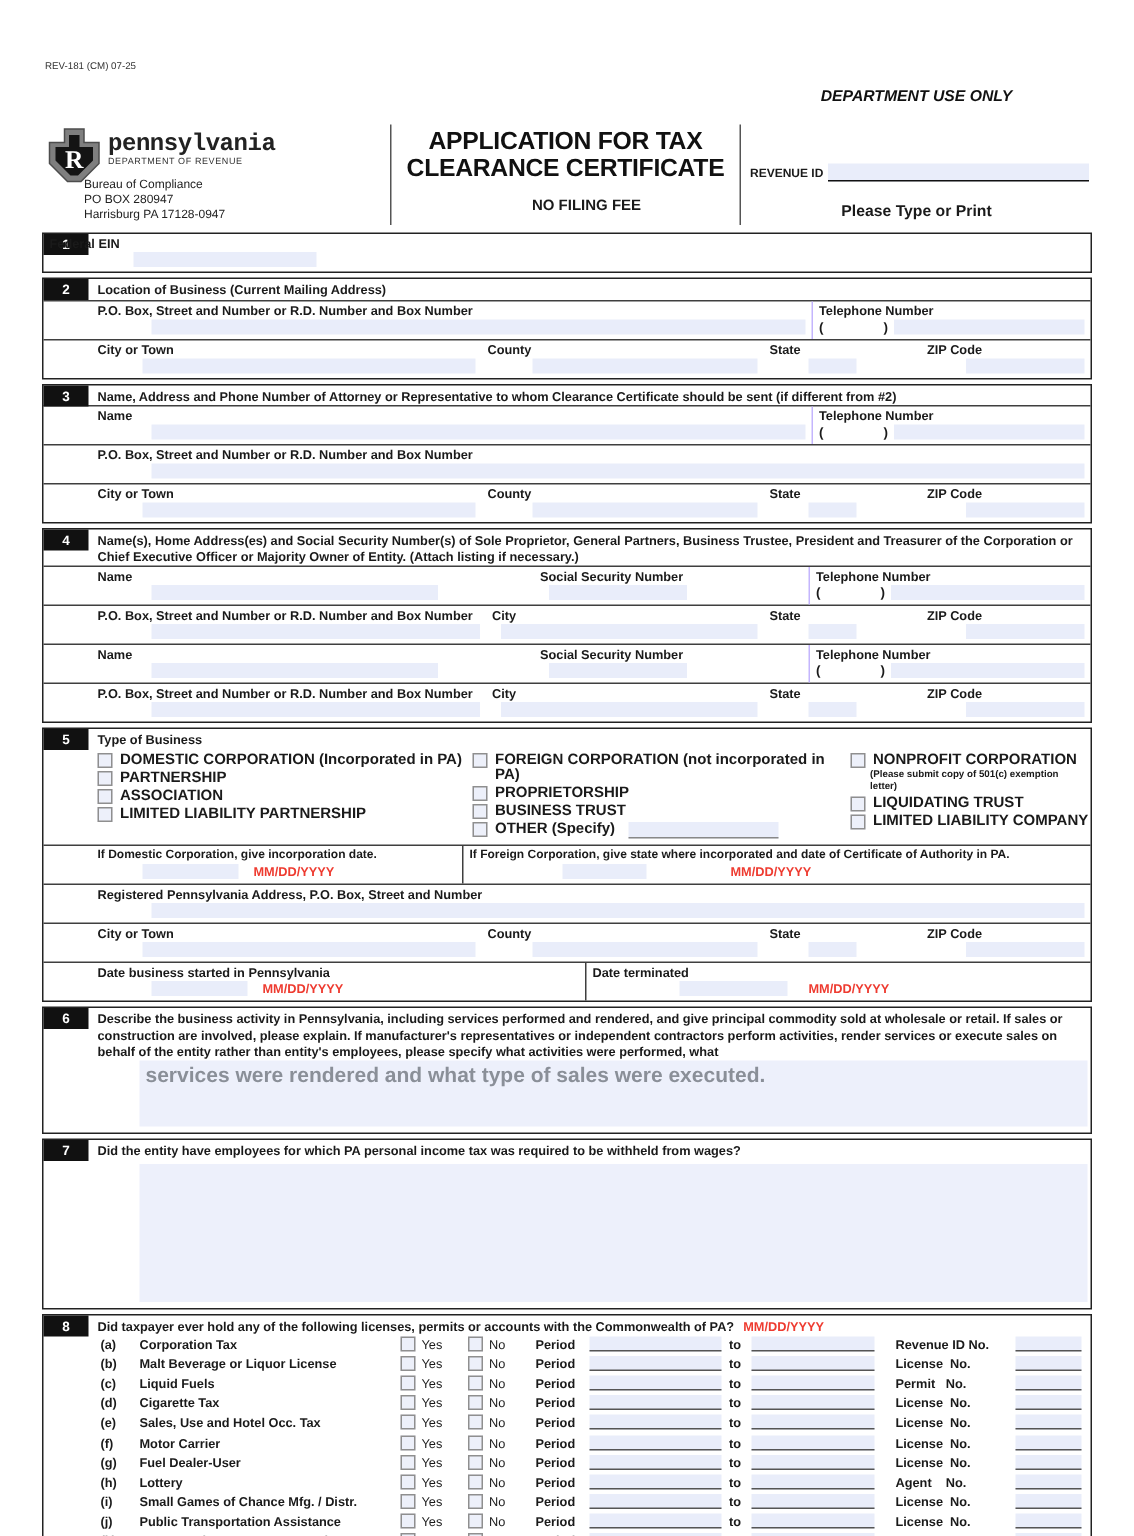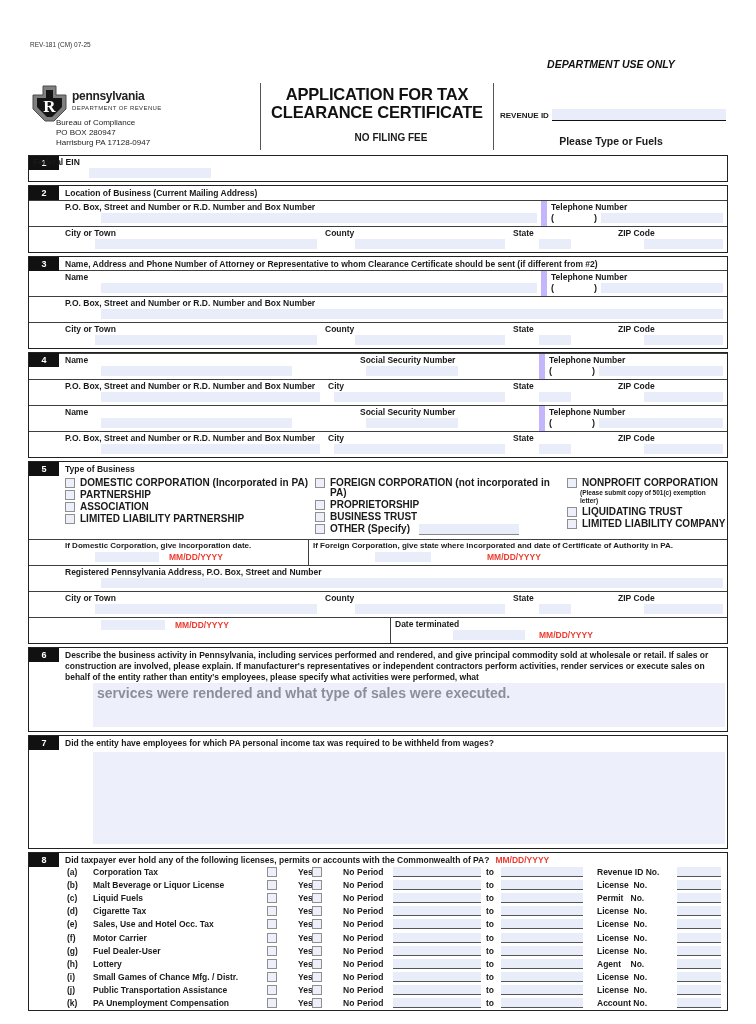--- a/index.html
+++ b/index.html
@@ -14,34 +14,34 @@
   .hdiv{width:1px;background:#555;height:67px;}
   .hcol2{flex:1;display:flex;flex-direction:column;align-items:center;padding-top:3px;}
   .title{font-size:16.5px;font-weight:bold;line-height:1.08;text-align:center;letter-spacing:-0.2px;color:#111;}
   .nofee{font-size:10px;font-weight:bold;margin-top:10px;padding-left:28px;}
   .hcol3{width:234px;position:relative;}
   .revrow{position:absolute;top:26px;left:6px;right:2px;display:flex;align-items:flex-end;}
   .revlbl{font-size:8px;font-weight:bold;padding-bottom:1px;}
   .revinp{flex:1;height:11px;background:#e9edfa;border-bottom:1.2px solid #111;margin-left:3px;}
   .typeprint{position:absolute;bottom:3px;width:100%;text-align:center;font-size:10.5px;font-weight:bold;}
   .brand{position:absolute;left:44px;top:5px;}
-  .brandname{font-size:12px;font-weight:bold;letter-spacing:-0.3px;line-height:16px;color:#222;}
+  .brandname{font-size:16px;font-weight:bold;letter-spacing:-0.3px;line-height:16px;color:#222;font-family:Liberation Mono, monospace;}
   .brandsub{font-size:6px;letter-spacing:0.4px;color:#333;margin-top:1px;}
   .addr{position:absolute;left:28px;top:35px;font-size:8px;line-height:10px;color:#222;}
   .logo{position:absolute;left:2px;top:0px;}
   
   .fbody{position:absolute;top:155px;left:28px;width:700px;}
   .sec{border:1.5px solid #222;margin-bottom:3px;position:relative;background:#fff;box-sizing:border-box;}
   .badge{position:absolute;top:0;left:0;width:30px;height:14px;background:#111;color:#fff;
          font-size:9px;font-weight:bold;display:flex;align-items:center;justify-content:center;}
   .sectitle{margin-left:36px;font-size:8.5px;font-weight:bold;line-height:10.5px;padding:2px 6px 1px 0;}
   .row{display:flex;border-top:1px solid #3f3f3f;}
   .row.nf{border-top:none;}
   .cell{padding:1px 4px 3px 4px;position:relative;box-sizing:border-box;}
-  .bl{border-left:6px solid #c4b5fd;}
+  .bl{border-left:1px solid #c4b5fd;}
   .br{border-right:1px solid #3f3f3f;}
   .lbl{font-size:8.5px;font-weight:bold;line-height:10px;white-space:nowrap;}
   .lbl8{font-size:8px;font-weight:bold;line-height:10px;white-space:nowrap;}
   .inp{background:#e9edfa;height:10px;margin-top:1px;}
   .pl36{padding-left:36px;}
   .phline{display:flex;align-items:flex-end;}
   .paren{font-size:9px;font-weight:bold;white-space:pre;line-height:10px;}
   .red{color:#ee3b30;font-size:8.5px;font-weight:bold;white-space:nowrap;}
   .vrow{display:flex;align-items:center;margin-top:1px;}
   
@@ -56,21 +56,21 @@
   .s6text{margin:2px 6px 0 36px;font-size:8.5px;font-weight:bold;line-height:11px;}
   .s6blue{margin:0 2px 4px 64px;height:44px;background:#edf0fb;padding:1px 4px;box-sizing:border-box;}
   .gray{color:#8a8f98;font-size:14px;font-weight:bold;line-height:11px;}
   .s7blue{margin:3px 2px 4px 64px;height:92px;background:#edf0fb;}
   
   .s8head{margin-left:36px;padding-top:2px;display:flex;align-items:baseline;gap:6px;}
   .r8{display:flex;align-items:center;height:13.2px;margin:0 6px 0 38px;}
   .c-lt{width:26px;font-size:8.5px;font-weight:bold;}
   .c-lb{width:174px;font-size:8.5px;font-weight:bold;white-space:nowrap;}
   .c-yn{width:45px;display:flex;align-items:center;gap:4px;}
-  .ynl{font-size:8.5px;font-weight:bold;margin-left:17px;}
+  .ynl{font-size:8.5px;font-weight:normal;}
   .c-pd{width:36px;font-size:8.5px;font-weight:bold;}
   .uline{height:9px;background:#e9edfa;border-bottom:1px solid #555;}
   .c-l1{width:88px;}
   .c-to{width:20px;font-size:8.5px;font-weight:bold;padding-left:5px;box-sizing:border-box;}
   .c-l2{width:82px;}
   .c-rf{width:80px;font-size:8.5px;font-weight:bold;margin-left:14px;white-space:pre;}
   .c-rl{flex:1;}
 </style>
 </head>
 <body>
@@ -106,21 +106,21 @@
         <div>CLEARANCE CERTIFICATE</div>
       </div>
       <div class="nofee">NO FILING FEE</div>
     </div>
     <div class="hdiv"></div>
     <div class="hcol3">
       <div class="revrow">
         <span class="revlbl">REVENUE ID</span>
         <span class="revinp"></span>
       </div>
-      <div class="typeprint">Please Type or Fuels</div>
+      <div class="typeprint">Please Type or Print</div>
     </div>
   </div>
 
   <div class="fbody">
 
     <div class="sec">
       <div class="badge">1</div>
       <div class="row nf">
         <div class="cell" style="width:186px;">
           <div class="lbl">Federal EIN</div>
@@ -202,20 +202,21 @@
         </div>
         <div class="cell" style="flex:1;">
           <div class="lbl">ZIP Code</div>
           <div class="inp" style="margin-left:26px;"></div>
         </div>
       </div>
     </div>
 
     <div class="sec">
       <div class="badge">4</div>
+      <div class="sectitle" style="white-space:normal;">Name(s), Home Address(es) and Social Security Number(s) of Sole Proprietor, General Partners, Business Trustee, President and Treasurer of the Corporation or Chief Executive Officer or Majority Owner of Entity. (Attach listing if necessary.)</div>
 
       <div class="row">
         <div class="cell pl36" style="flex:1;">
           <div class="lbl">Name</div>
           <div class="inp" style="margin-left:36px;margin-right:60px;"></div>
         </div>
         <div class="cell" style="width:183px;">
           <div class="lbl">Social Security Number</div>
           <div class="inp" style="margin-left:6px;width:92px;"></div>
         </div>
@@ -375,20 +376,21 @@
           <div class="lbl">State</div>
           <div class="inp" style="margin-left:26px;width:32px;"></div>
         </div>
         <div class="cell" style="flex:1;">
           <div class="lbl">ZIP Code</div>
           <div class="inp" style="margin-left:26px;"></div>
         </div>
       </div>
       <div class="row">
         <div class="cell pl36 br" style="width:362px;">
+          <div class="lbl">Date business started in Pennsylvania</div>
           <div class="vrow">
             <span class="inp" style="width:64px;margin-left:36px;margin-top:0;"></span>
             <span class="red" style="margin-left:10px;">MM/DD/YYYY</span>
           </div>
         </div>
         <div class="cell" style="flex:1;">
           <div class="lbl">Date terminated</div>
           <div class="vrow">
             <span class="inp" style="width:72px;margin-left:58px;margin-top:0;"></span>
             <span class="red" style="margin-left:14px;">MM/DD/YYYY</span>

